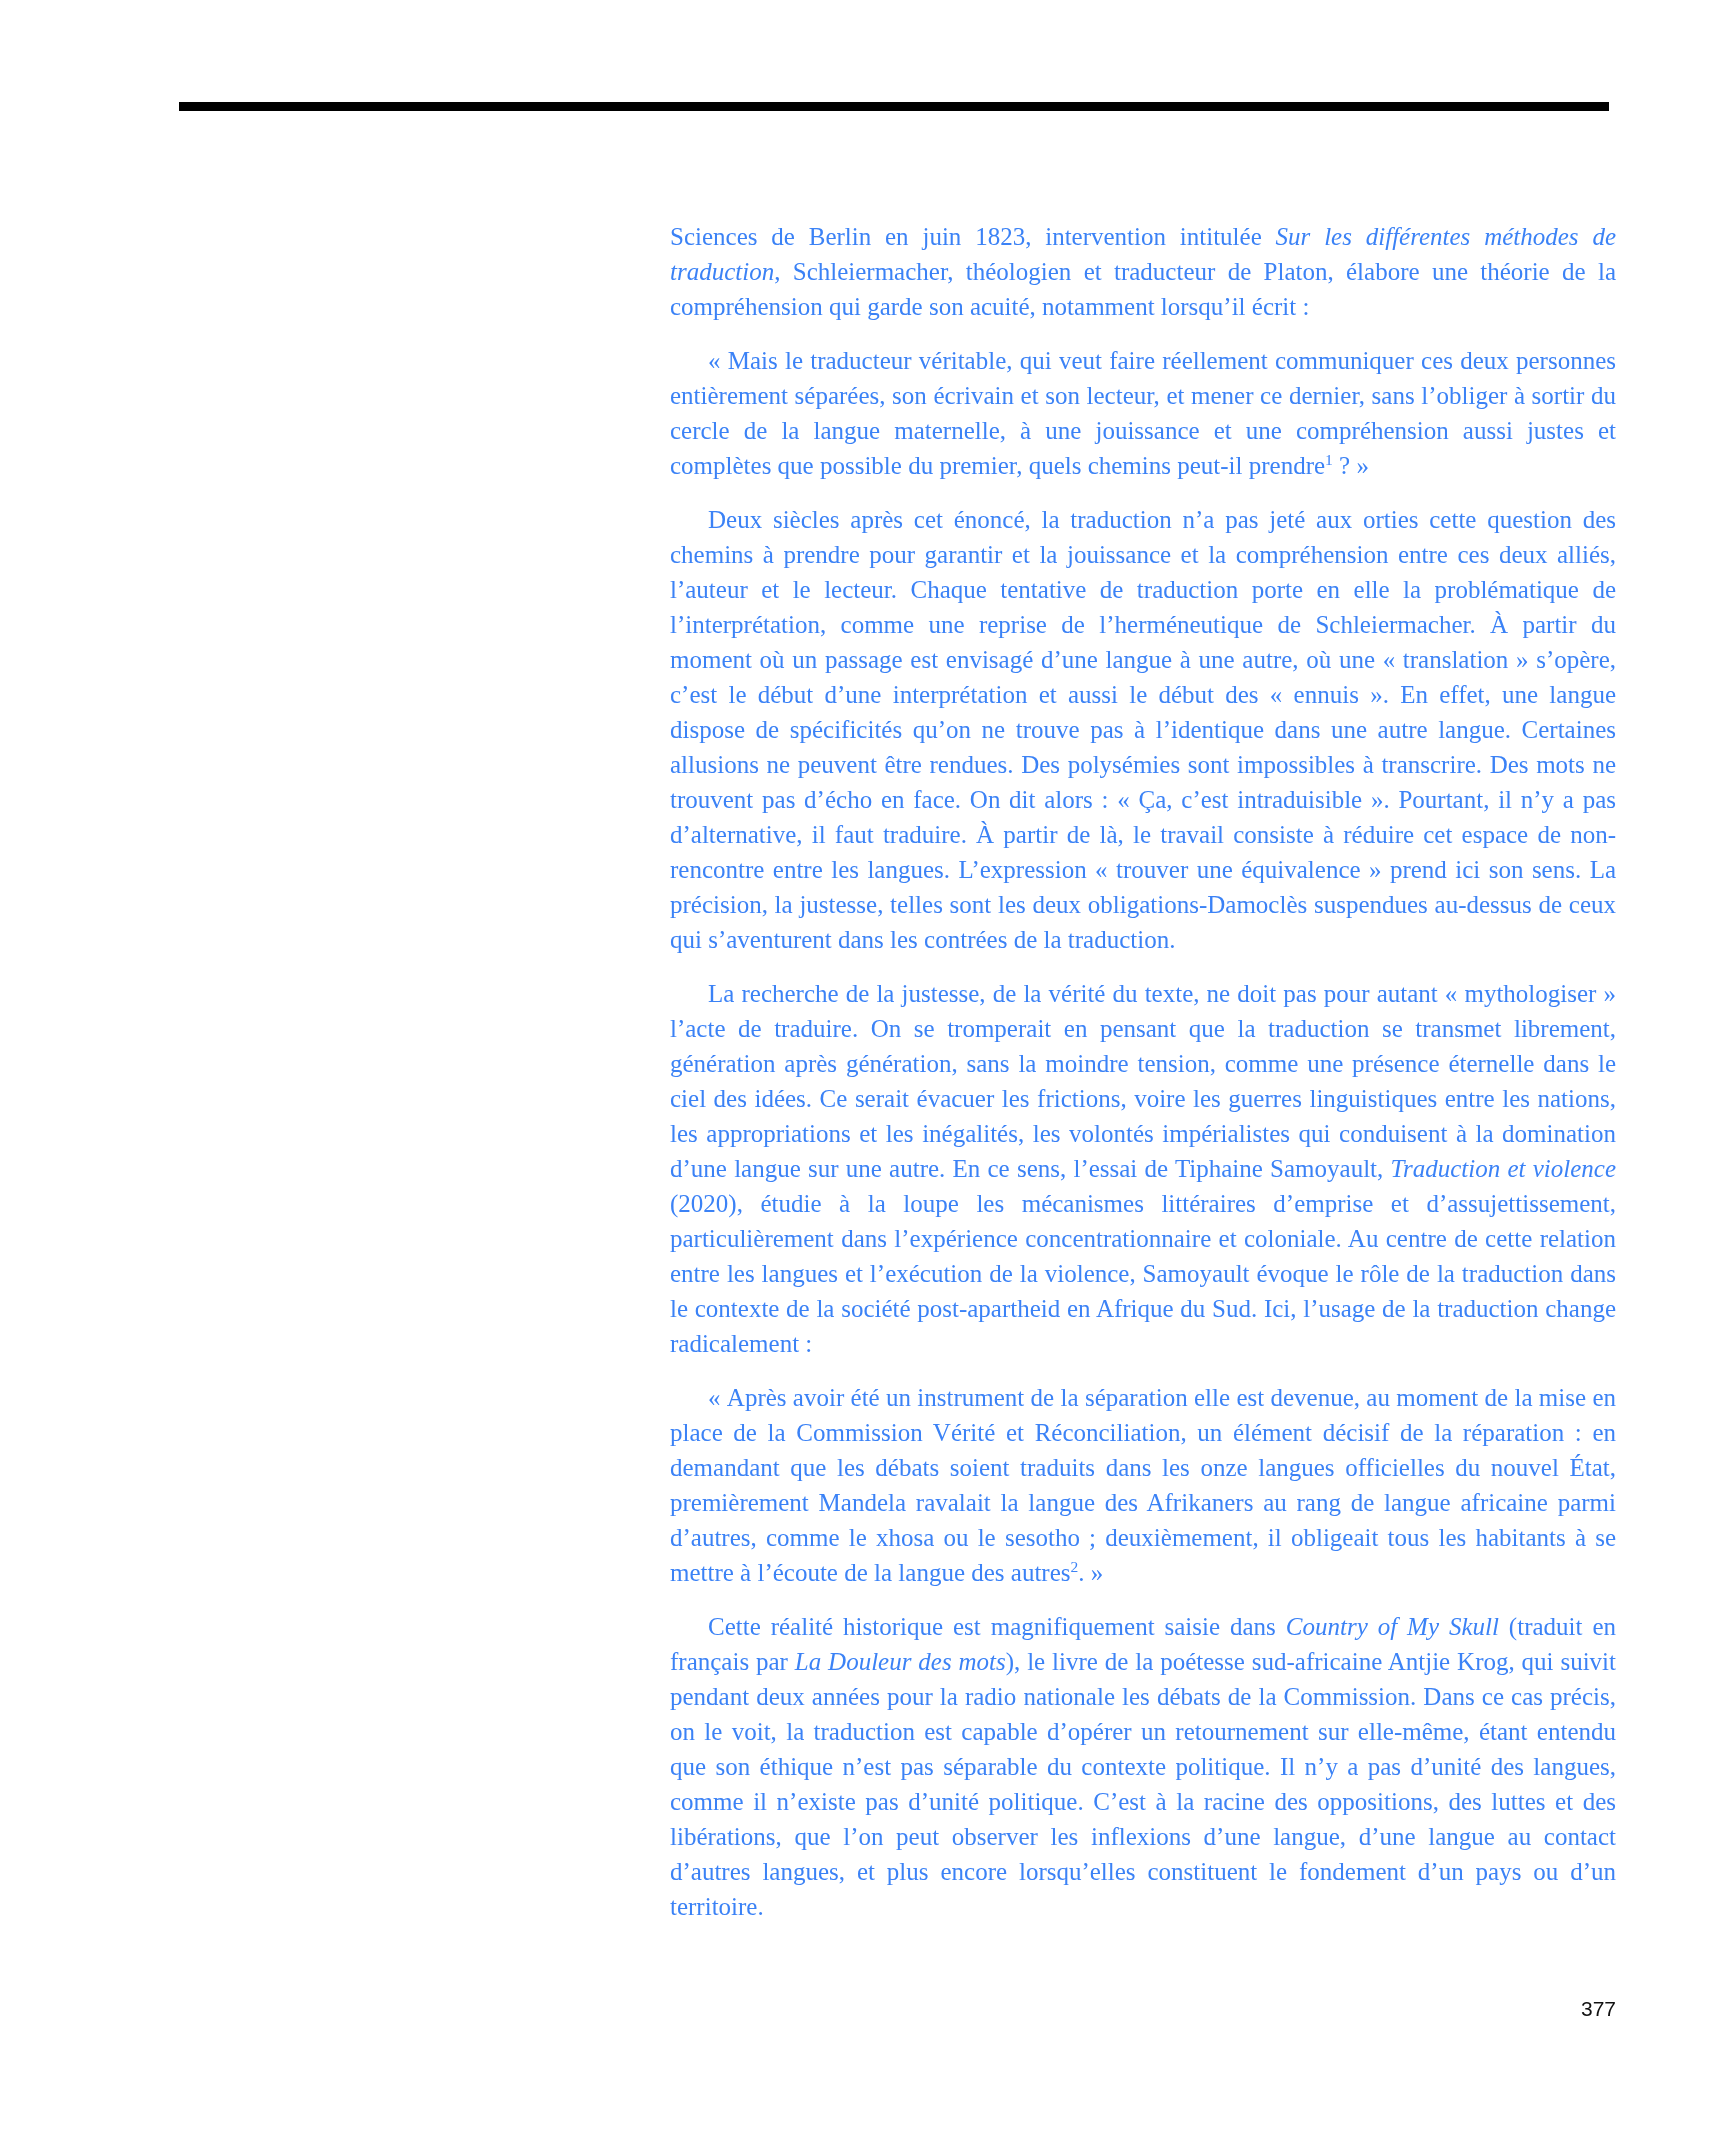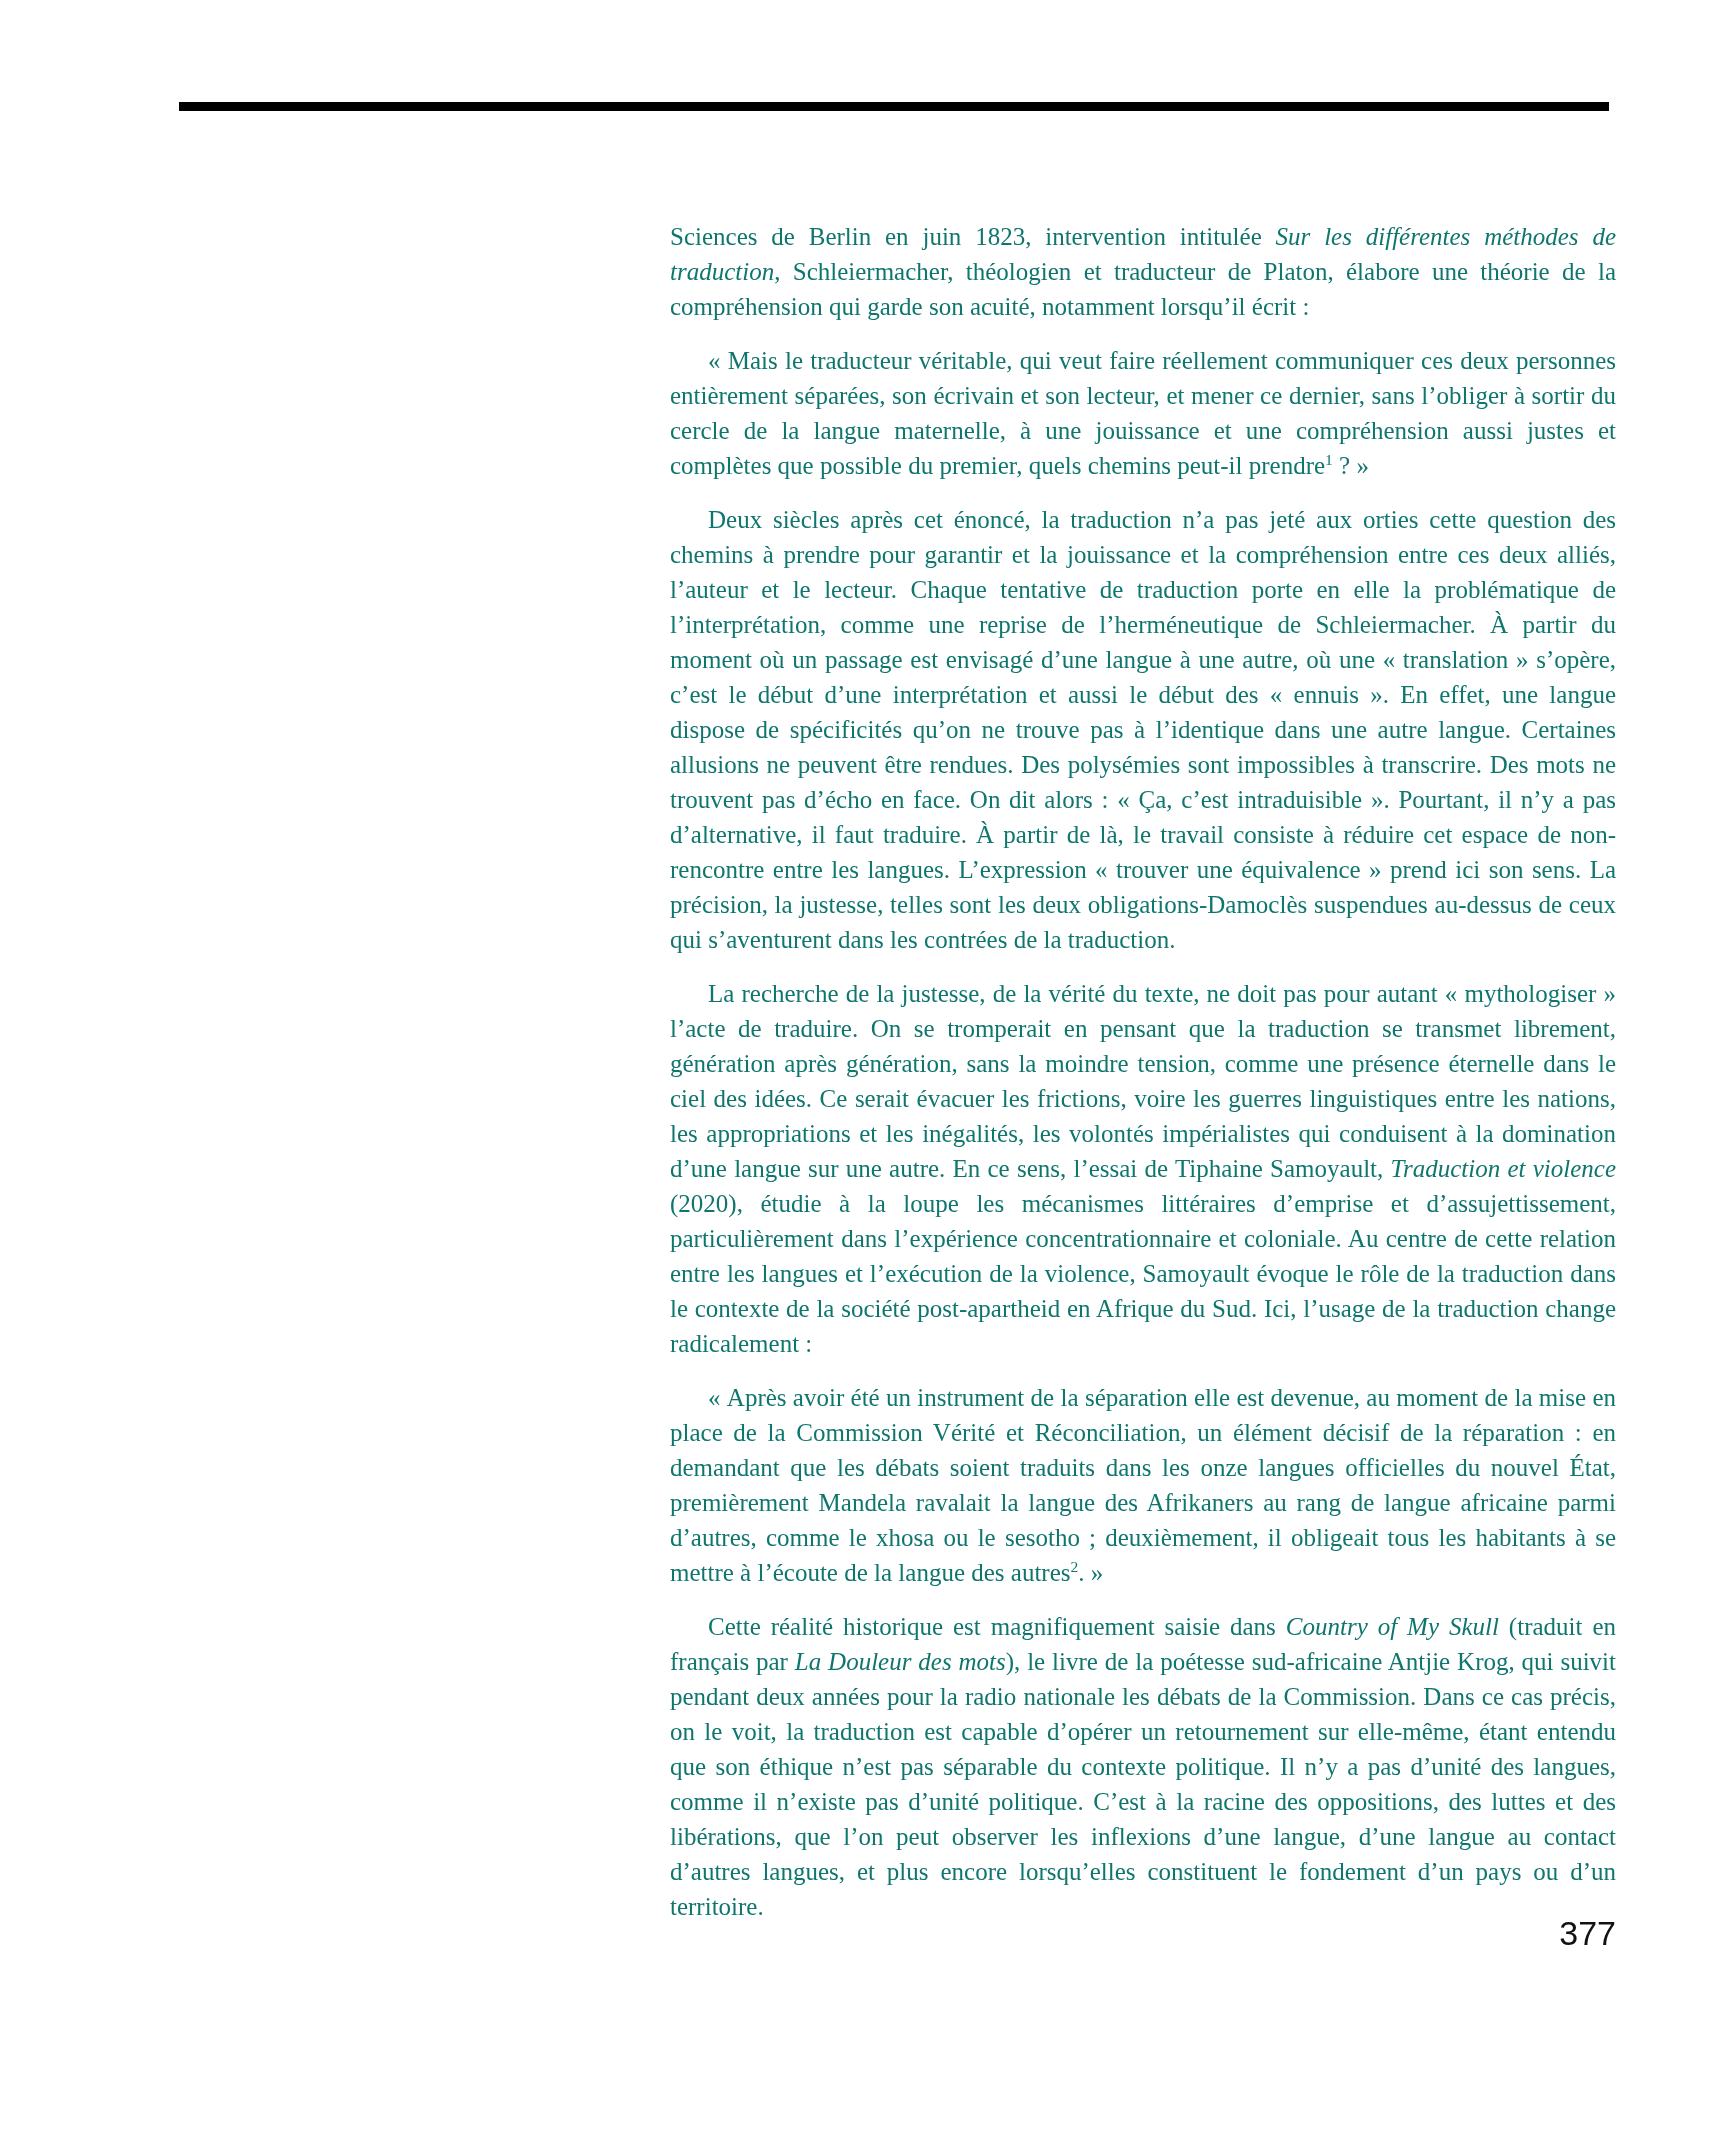--- a/index.html
+++ b/index.html
@@ -20,21 +20,21 @@
     top: 102px;
     width: 1430px;
     height: 9.1px;
     background: #000000;
   }
   .text-column {
     position: absolute;
     left: 670px;
     top: 219px;
     width: 946px;
-    color: #0f766e;
+    color: #3b82f6;
     font-size: 25px;
     line-height: 35px;
     text-align: justify;
     hyphens: auto;
     -webkit-hyphens: auto;
   }
   p.block {
     margin: 0;
     padding: 0;
   }
@@ -48,25 +48,25 @@
     font-style: italic;
   }
   sup.fn {
     font-size: 0.62em;
     line-height: 0;
     vertical-align: super;
   }
   .page-number {
     position: absolute;
     left: 670px;
-    top: 1914px;
+    top: 1997px;
     width: 946px;
     text-align: right;
     font-family: "Liberation Sans", sans-serif;
-    font-size: 34px;
+    font-size: 21px;
     color: #111111;
   }
 </style>
 </head>
 <body>
 
 <div class="page">
   <div class="top-rule"></div>
   <main class="text-column" id="text-column">
       <p class="block paragraph"><span>Sciences de Berlin en juin 1823, intervention intitulée </span><span class="it">Sur les différentes méthodes de traduction</span><span>, Schleiermacher, théologien et traducteur de Platon, élabore une théorie de la compréhension qui garde son acuité, notamment lorsqu’il écrit&nbsp;:</span></p>

